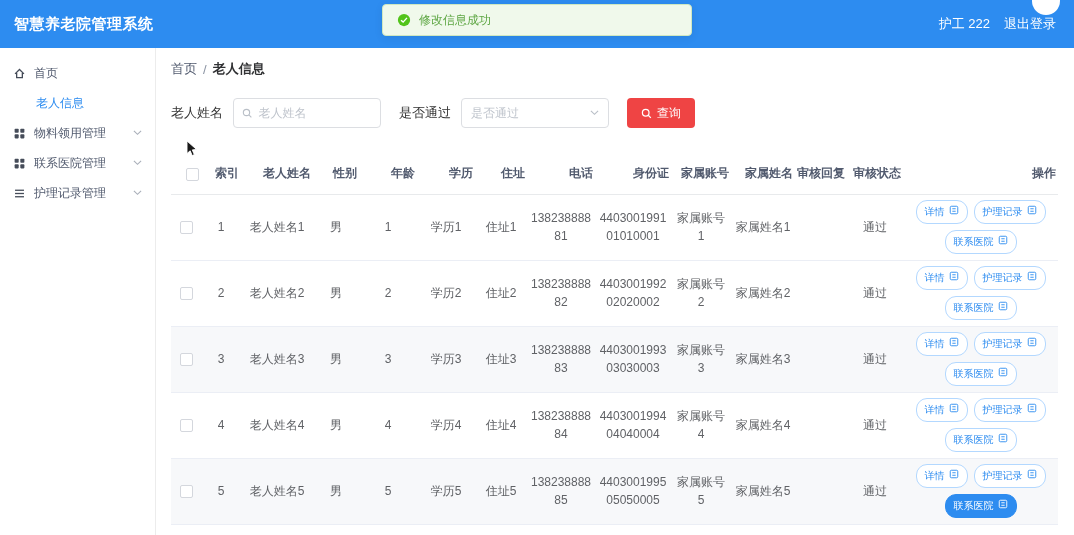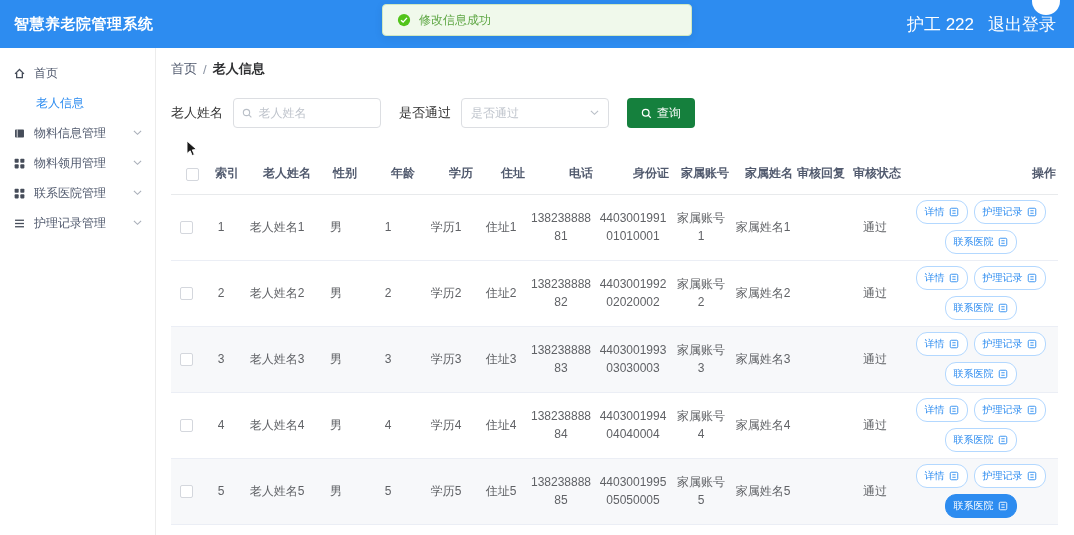--- a/index.html
+++ b/index.html
@@ -2,21 +2,21 @@
 <html><head>
 <meta charset="utf-8">
 <style>
   *{box-sizing:border-box;margin:0;padding:0}
   html,body{width:1074px;height:535px;overflow:hidden;background:#fff}
   body{font-family:"Liberation Sans","DejaVu Sans",sans-serif;position:relative;font-size:12px;color:#515a6e}
 
   
   .header{position:absolute;top:0;left:0;right:0;height:48px;background:#2d8cf0;display:flex;align-items:center;justify-content:space-between;padding:0 18px 0 14px;color:#fff;z-index:5}
   .header-title{font-size:15px;font-weight:bold;letter-spacing:.5px}
-  .header-right{display:flex;align-items:center;gap:14px;font-size:17px}
+  .header-right{display:flex;align-items:center;gap:14px;font-size:13px}
   .header-right .link{cursor:pointer}
   .avatar{position:absolute;top:-13px;right:14px;width:28px;height:28px;border-radius:50%;background:#fff;z-index:6}
 
   
   .toast{position:absolute;top:4px;left:50%;transform:translateX(-50%);min-width:310px;height:32px;background:#f0f9eb;border:1px solid #cfe8c0;border-radius:4px;display:flex;align-items:center;gap:8px;padding:0 14px;font-size:12px;color:#5da643;z-index:20;box-shadow:0 2px 8px rgba(0,0,0,.08)}
   .toast svg{flex:0 0 auto}
 
   
   .sidebar{position:absolute;top:40px;left:0;bottom:0;width:156px;background:#fff;border-right:1px solid #ececec;padding-top:18px;z-index:2}
   .menu-item{display:flex;align-items:center;gap:8px;height:30px;padding:0 13px;font-size:12px;color:#515a6e;cursor:pointer}
@@ -31,30 +31,30 @@
   .crumb-sep{color:#8a93a2}
   .crumb-current{color:#303133;font-weight:bold}
 
   .filters{margin-top:20px;display:flex;align-items:center;gap:10px;font-size:13px;color:#333}
   .input-box{width:148px;height:30px;border:1px solid #dcdee2;border-radius:4px;display:flex;align-items:center;padding:0 8px;gap:6px;background:#fff;color:#b9bfc7}
   .input-box input{border:none;outline:none;width:100%;font-size:12px;color:#333;background:transparent;font-family:inherit}
   .input-box input::placeholder{color:#bfc4cc}
   .filter-label-2{margin-left:8px}
   .select-box{width:148px;height:30px;border:1px solid #dcdee2;border-radius:4px;display:flex;align-items:center;justify-content:space-between;padding:0 9px;background:#fff;color:#bfc4cc;font-size:12px;cursor:pointer}
   .select-box .chev{color:#b9bfc7;display:inline-flex;width:9px}
-  .search-btn{height:30px;padding:0 14px;background:#15803d;color:#fff;border:none;border-radius:4px;font-size:12px;display:flex;align-items:center;gap:5px;margin-left:8px;cursor:pointer;font-family:inherit}
+  .search-btn{height:30px;padding:0 14px;background:#ef4444;color:#fff;border:none;border-radius:4px;font-size:12px;display:flex;align-items:center;gap:5px;margin-left:8px;cursor:pointer;font-family:inherit}
 
   
   table{width:100%;border-collapse:collapse;margin-top:26px;font-size:12px;color:#606266;table-layout:fixed}
   thead th{height:40px;font-weight:bold;color:#515a6e;border-bottom:1px solid #e8eaec;text-align:right;padding:0 2px;background:#fff}
   tbody td{height:66px;border-bottom:1px solid #ebeef5;text-align:center;padding:4px 3px;word-break:break-all;vertical-align:middle;line-height:1.5}
   tbody tr:nth-child(2n+3){background:#f7f8fa}
   .checkbox{display:inline-block;width:13px;height:13px;border:1px solid #d4d7dd;border-radius:2px;background:#fff;vertical-align:middle;cursor:pointer}
   .op-wrap{display:flex;flex-wrap:wrap;justify-content:center;gap:6px 6px;padding:0 2px}
-  .op-btn{display:inline-flex;align-items:center;gap:4px;font-size:10px;color:#2d8cf0;background:#fff;border:1px solid #b3d8ff;border-radius:11px;padding:4px 8px;cursor:pointer;font-family:inherit;white-space:nowrap}
+  .op-btn{display:inline-flex;align-items:flex-start;gap:4px;font-size:10px;color:#2d8cf0;background:#fff;border:1px solid #b3d8ff;border-radius:11px;padding:4px 8px;cursor:pointer;font-family:inherit;white-space:nowrap}
   .op-btn.primary{background:#2d8cf0;color:#fff;border-color:#2d8cf0}
 
   .cursor{position:absolute;left:186px;top:140px;width:12px;z-index:30;pointer-events:none}
 </style>
 </head>
 <body>
 
 <header class="header">
   <div class="header-title">智慧养老院管理系统</div>
   <div class="header-right">
@@ -77,34 +77,20 @@
     <span class="mi-icon">
         <svg viewBox="0 0 16 16" fill="none" stroke="currentColor" stroke-width="1.6">
           <path d="M2.5 8.5 L8 3 L13.5 8.5"></path>
           <path d="M4.5 7.5 V13 H11.5 V7.5"></path>
         </svg>
       </span>
     <span>首页</span>
   </div>
   <div class="submenu-item">
     <span>老人信息</span>
-  </div>
-  <div class="menu-item">
-    <span class="mi-icon">
-        <svg viewBox="0 0 16 16">
-          <rect x="2.5" y="3" width="11" height="10" rx="1" fill="currentColor"></rect>
-          <line x1="5.2" y1="3" x2="5.2" y2="13" stroke="#fff" stroke-width="1"></line>
-        </svg>
-      </span>
-    <span>物料信息管理</span>
-    <span class="chev">
-        <svg viewBox="0 0 10 6" fill="none" stroke="currentColor" stroke-width="1.3">
-          <path d="M1 1 L5 4.8 L9 1"></path>
-        </svg>
-      </span>
   </div>
   <div class="menu-item">
     <span class="mi-icon">
         <svg viewBox="0 0 16 16" fill="currentColor">
           <rect x="2" y="2" width="5" height="5" rx="1"></rect>
           <rect x="9" y="2" width="5" height="5" rx="1"></rect>
           <rect x="2" y="9" width="5" height="5" rx="1"></rect>
           <rect x="9" y="9" width="5" height="5" rx="1"></rect>
         </svg>
       </span>

